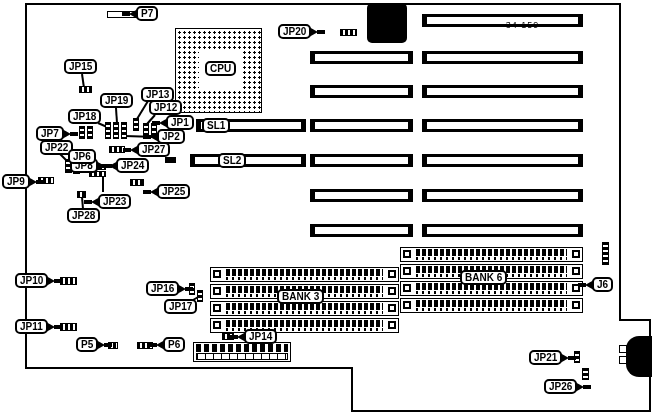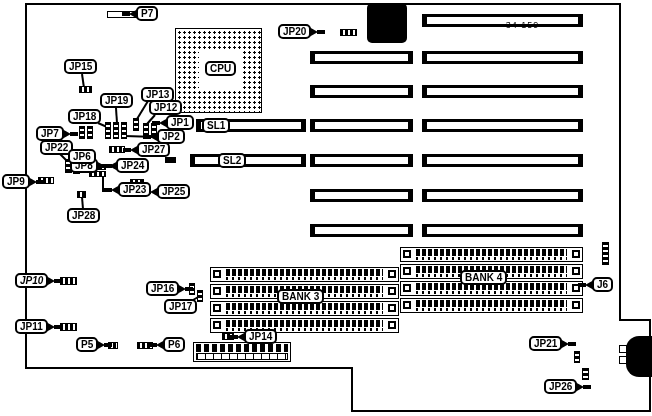--- a/index.html
+++ b/index.html
@@ -168,21 +168,21 @@
       <span class="cl"></span>
       <span class="cr"></span>
     </div>
   <div class="simm" style="left:400px;top:298px;width:183px;height:15px">
       <span class="pt"></span>
       <span class="pb"></span>
       <span class="cl"></span>
       <span class="cr"></span>
     </div>
   <div class="lbl" style="left:277px;top:289px;">BANK 3</div>
-  <div class="lbl" style="left:460px;top:270px;">BANK 4</div>
+  <div class="lbl" style="left:460px;top:270px;">BANK 6</div>
 
   <div class="pwr">
       <span class="r1"></span>
       <span class="r2"></span>
     </div>
 
   <div class="kbd"></div>
   <div class="wrect" style="left:619px;top:345px;width:8px;height:8px;"></div>
   <div class="wrect" style="left:619px;top:356px;width:8px;height:8px;"></div>
   <div class="jv" style="left:602px;top:242px;width:7px;height:23px"></div>
@@ -225,26 +225,26 @@
   <div class="callout al" style="left:166px;top:115px;">JP1</div>
   <div class="callout al" style="left:157px;top:129px;">JP2</div>
   <div class="callout ar" style="left:36px;top:126px;">JP7</div>
   <div class="callout" style="left:40px;top:140px;">JP22</div>
   <div class="callout ar" style="left:28px;top:158px;margin-left:42px;">JP8</div>
   <div class="callout" style="left:68px;top:149px;">JP6</div>
   <div class="callout al" style="left:116px;top:158px;">JP24</div>
   <div class="callout al" style="left:137px;top:142px;">JP27</div>
   <div class="callout ar" style="left:2px;top:174px;">JP9</div>
   <div class="callout al" style="left:157px;top:184px;">JP25</div>
-  <div class="callout al" style="left:98px;top:182px;margin-left:20px;">JP23</div>
+  <div class="callout al" style="left:98px;top:194px;">JP23</div>
   <div class="callout" style="left:67px;top:208px;">JP28</div>
-  <div class="callout ar" style="left:15px;top:273px;font-style:italic;">JP10</div>
+  <div class="callout ar" style="left:15px;top:273px;">JP10</div>
   <div class="callout ar" style="left:15px;top:319px;">JP11</div>
   <div class="callout ar" style="left:146px;top:281px;">JP16</div>
   <div class="callout" style="left:164px;top:299px;">JP17</div>
   <div class="callout ar" style="left:76px;top:337px;">P5</div>
   <div class="callout al" style="left:163px;top:337px;">P6</div>
   <div class="callout al" style="left:244px;top:329px;">JP14</div>
   <div class="callout al" style="left:592px;top:241px;margin-top:36px;">J6</div>
-  <div class="callout ar" style="left:529px;top:336px;text-align:right;">JP21</div>
+  <div class="callout ar" style="left:529px;top:350px;text-align:right;">JP21</div>
   <div class="callout ar" style="left:544px;top:379px;">JP26</div>
 
 </div>
 
 </body></html>

